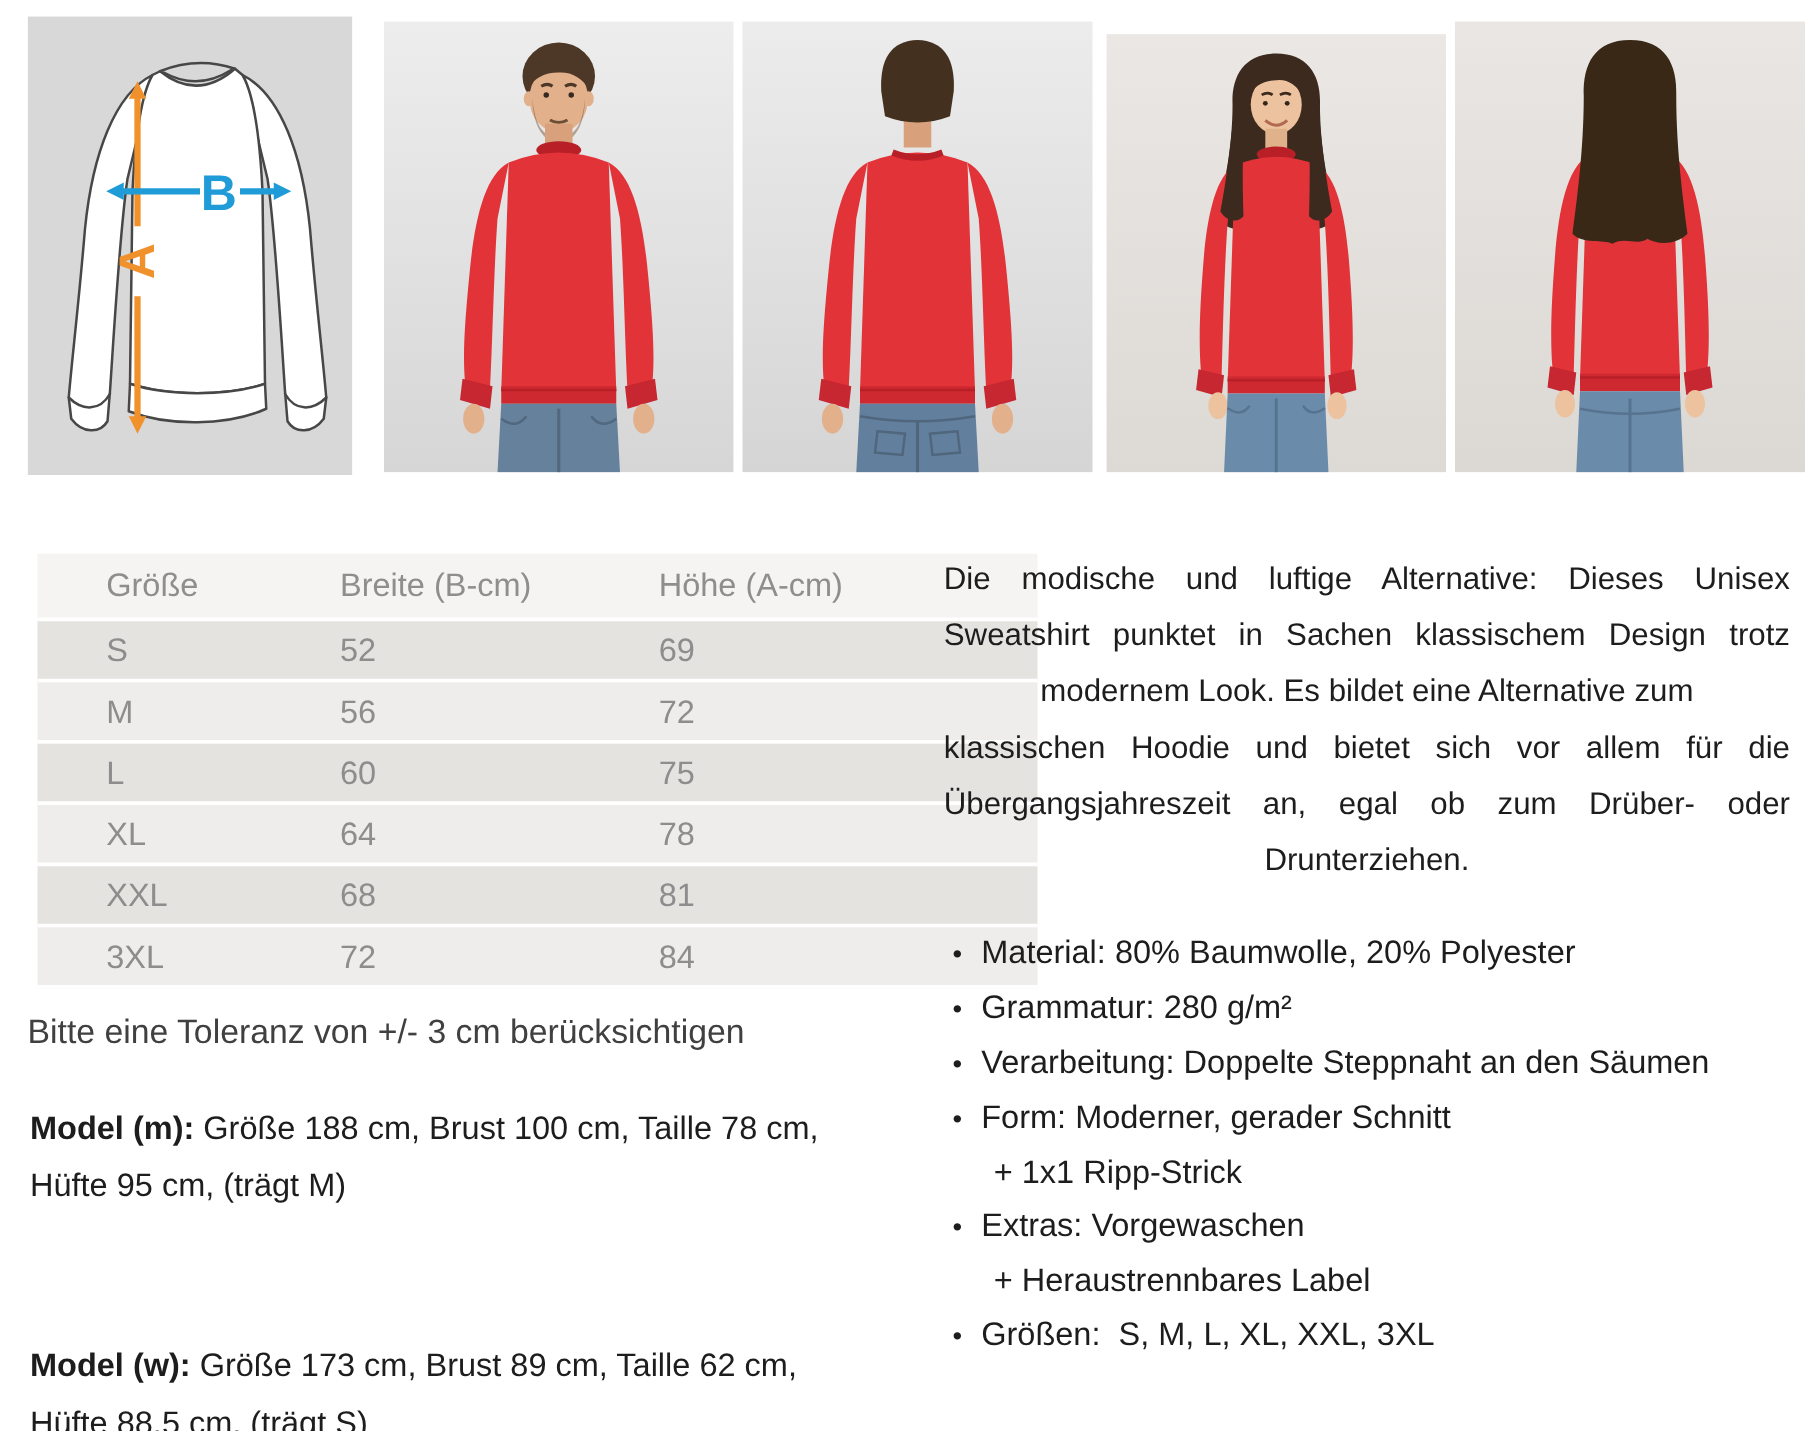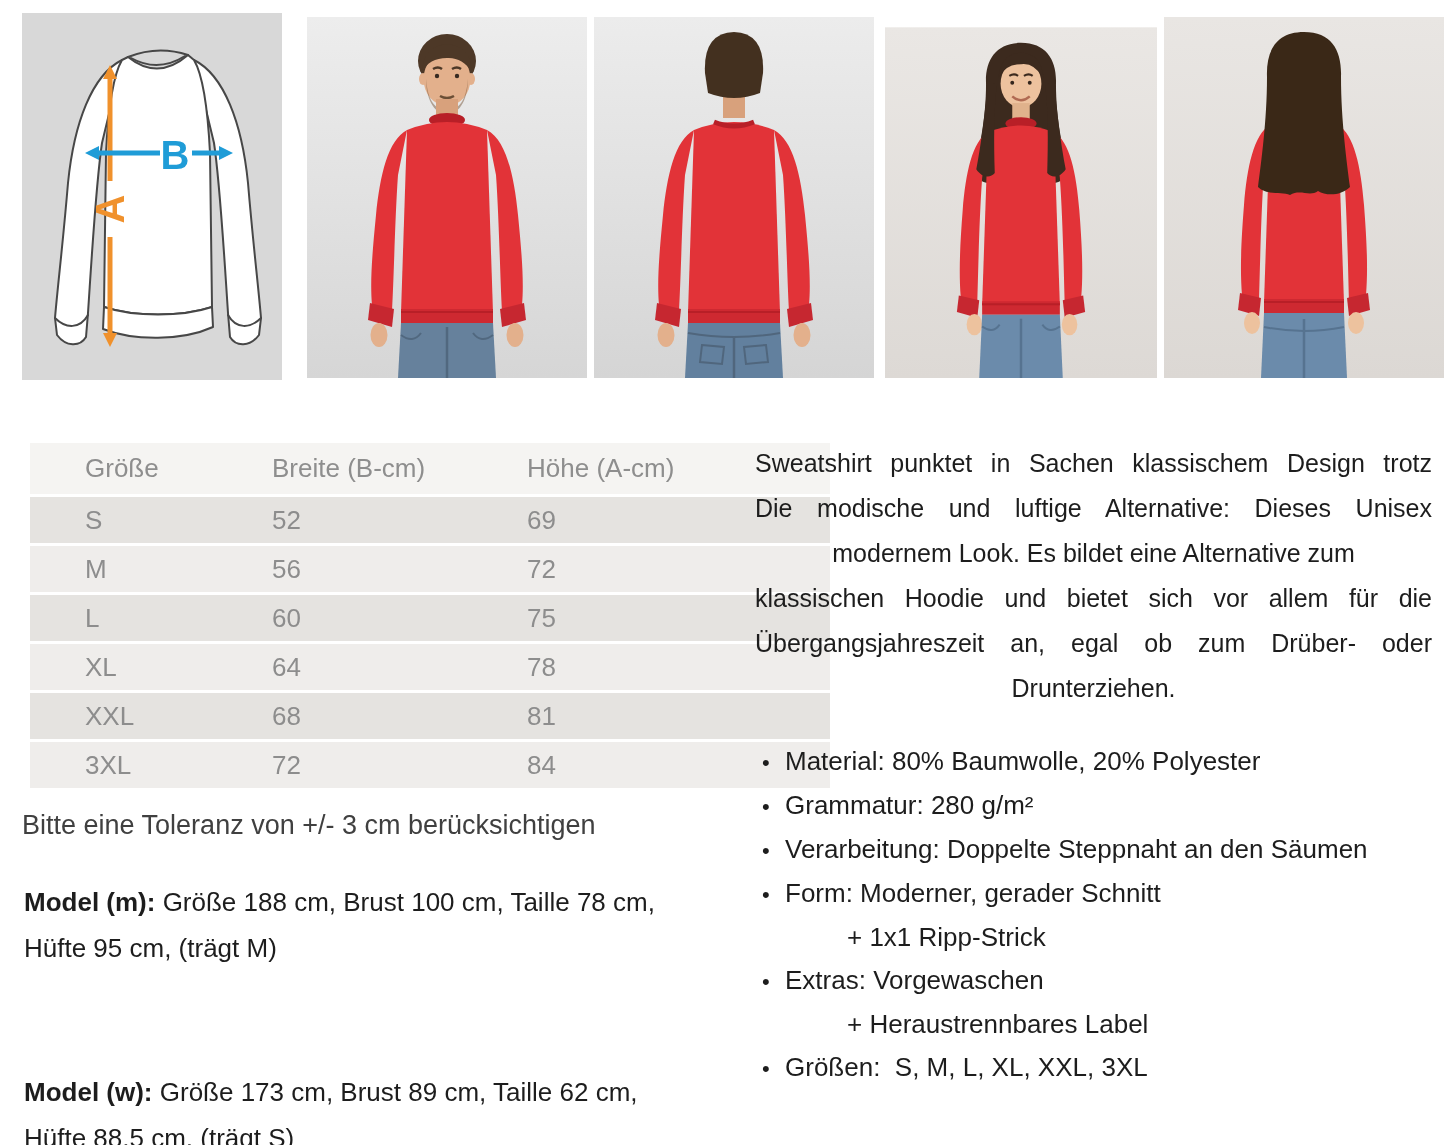--- a/index.html
+++ b/index.html
@@ -36,21 +36,21 @@
   #model-w{top:1027px;margin-top:42px;}
 
   
   .desc{position:absolute;left:755px;top:441px;width:677px;font-size:25px;line-height:45px;}
   .desc .dj{text-align:justify;text-align-last:justify;}
   .desc .dn{text-align:center;}
 
   .features{position:absolute;left:755px;top:740px;width:690px;font-size:26px;line-height:43px;}
   .feat{display:flex;align-items:baseline;}
   .feat .dot{width:30px;flex:0 0 30px;padding-left:7px;box-sizing:border-box;font-size:22px;}
-  .feat.cont{margin-left:92px;}
+  .feat.cont{margin-left:40px;}
   .ftext{white-space:pre-wrap;}
 
   
   .fill-red{fill:var(--product-red);}
   .fill-orange{fill:var(--arrow-orange);}
   .stroke-orange{stroke:var(--arrow-orange);stroke-width:5;}
   .fill-blue{fill:var(--arrow-blue);}
   .stroke-blue{stroke:var(--arrow-blue);stroke-width:5;}
   .sketch{fill:#fff;stroke:#474747;stroke-width:2;stroke-linejoin:round;}
   .sketchline{fill:none;stroke:#474747;stroke-width:2;stroke-linecap:round;}
@@ -275,22 +275,22 @@
   <b>Model (m):</b><span> Größe 188 cm, Brust 100 cm, Taille 78 cm,</span><br>
   <span>Hüfte 95 cm, (trägt M)</span>
 </p>
 
 <p class="model" id="model-w">
   <b>Model (w):</b><span> Größe 173 cm, Brust 89 cm, Taille 62 cm,</span><br>
   <span>Hüfte 88,5 cm, (trägt S)</span>
 </p>
 
 <div class="desc">
+  <div class="dj">Die modische und luftige Alternative: Dieses Unisex</div>
   <div class="dj">Sweatshirt punktet in Sachen klassischem Design trotz</div>
-  <div class="dj">Die modische und luftige Alternative: Dieses Unisex</div>
   <div class="dn">modernem Look. Es bildet eine Alternative zum</div>
   <div class="dj">klassischen Hoodie und bietet sich vor allem für die</div>
   <div class="dj">Übergangsjahreszeit an, egal ob zum Drüber- oder</div>
   <div class="dn">Drunterziehen.</div>
 </div>
 
 <div class="features">
   <div class="feat">
     <span class="dot">•</span>
     <span class="ftext">Material: 80% Baumwolle, 20% Polyester</span>

